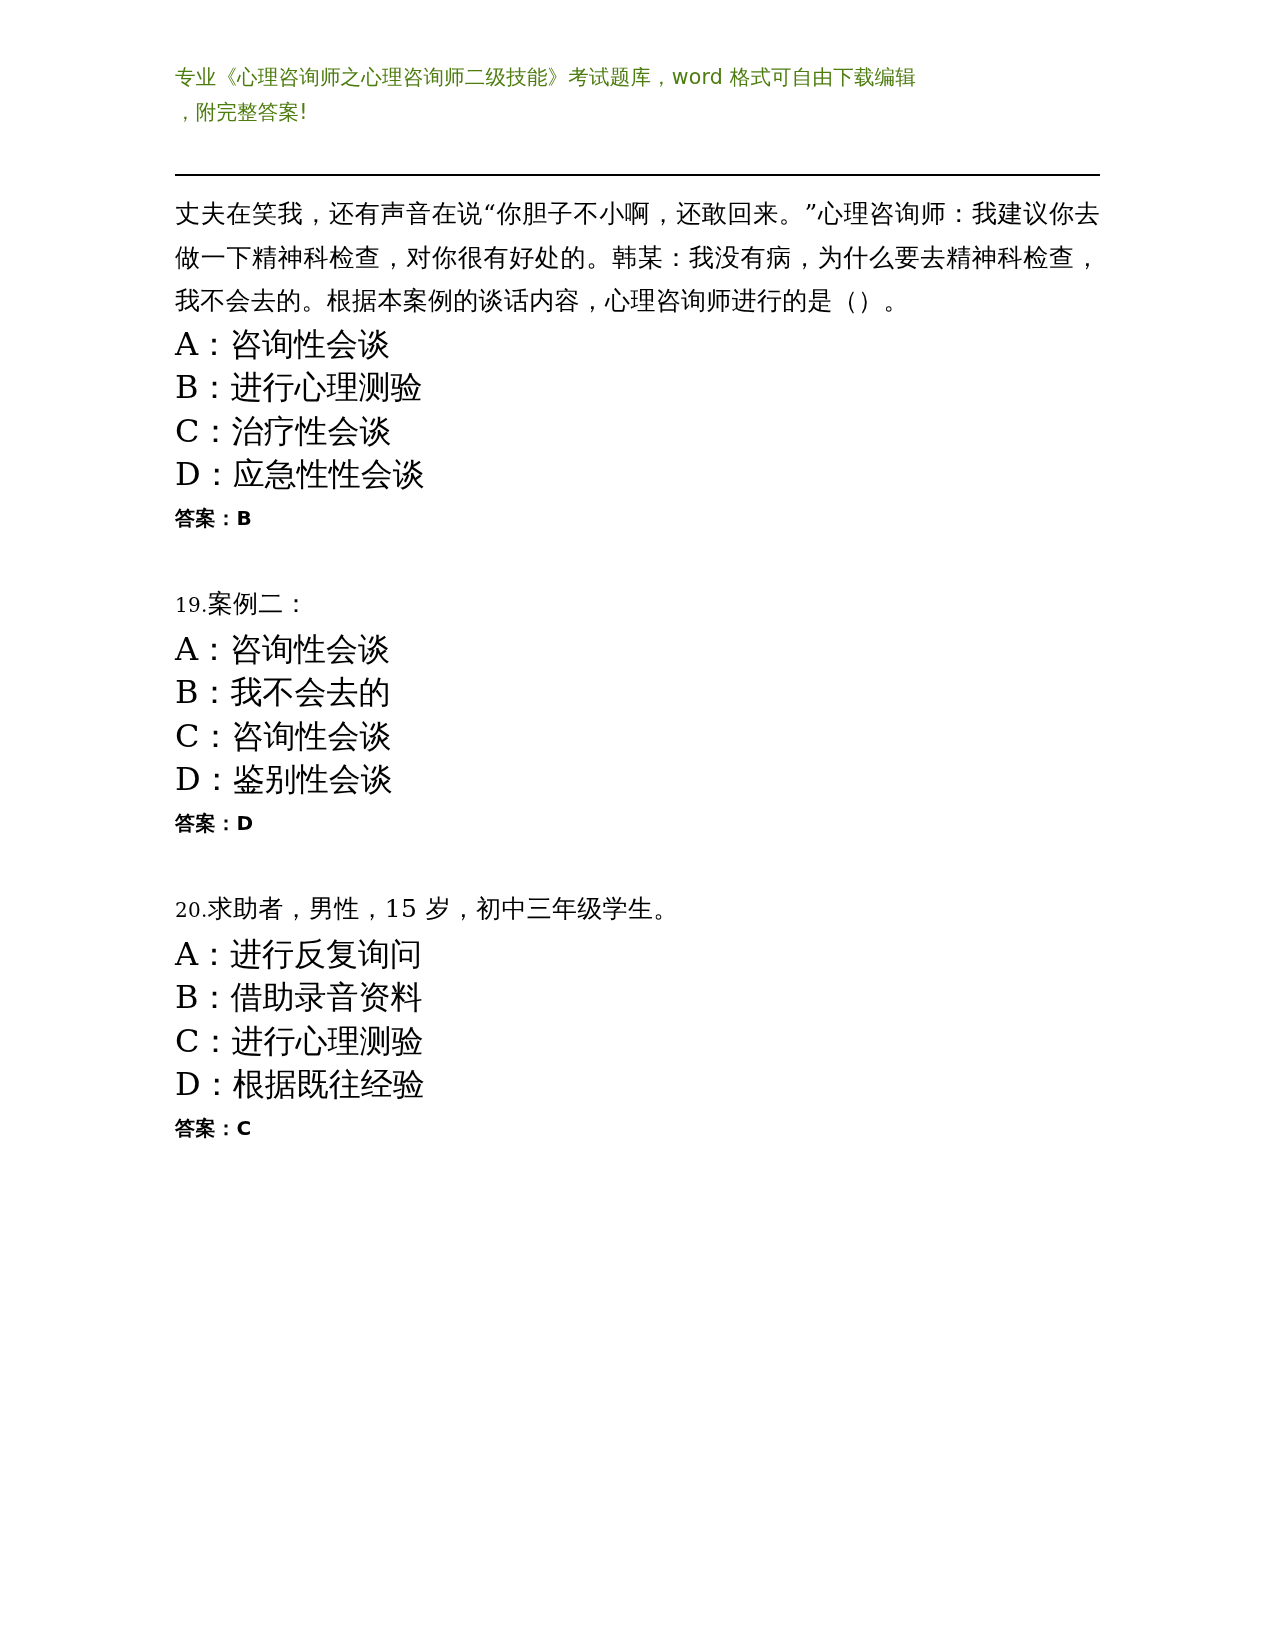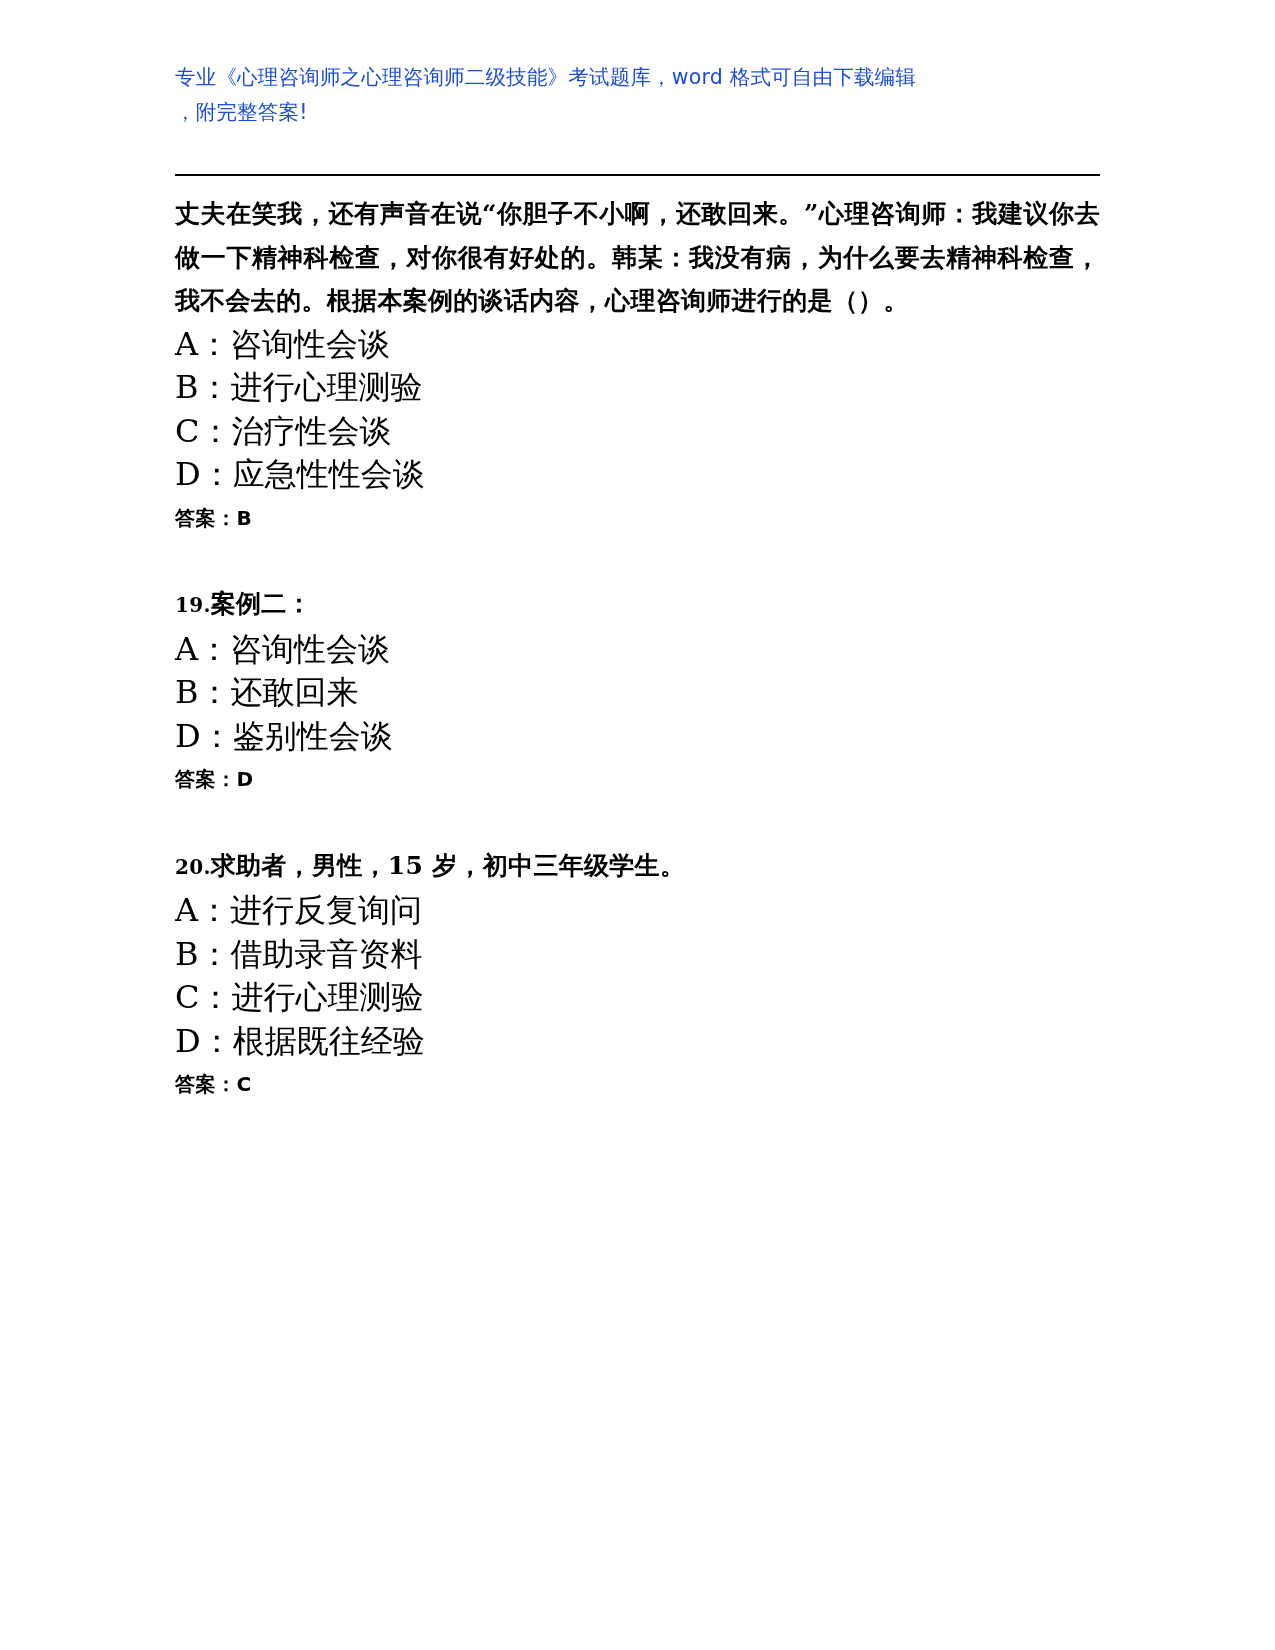--- a/index.html
+++ b/index.html
@@ -19,41 +19,40 @@
     box-sizing: border-box;
     width: 1275px;
     height: 1650px;
     padding: 60px 175px 0 175px;
   }
   .header {
     font-family: "DejaVu Sans", "Liberation Sans", sans-serif;
     font-size: 20.5px;
     line-height: 35px;
     letter-spacing: 0.2px;
-    color: #1d4ed8;
+    color: #4d7c0f;
     margin: 0 0 0 0;
     text-align: left;
   }
   .header-rule {
     border-top: 2px solid #000;
     margin-top: 44px;
     margin-bottom: 0;
     width: 925px;
   }
   .body-block {
     padding-top: 16px;
   }
   .q-text {
     font-size: 25px;
     line-height: 43.5px;
     letter-spacing: 0.3px;
     margin: 0;
     text-align: justify;
     text-justify: inter-ideograph;
-    font-weight: bold;
   }
   .q-num {
     font-size: 20px;
     line-height: 43.5px;
   }
   .opt {
     font-size: 32px;
     line-height: 43.5px;
     margin: 0;
     white-space: pre;
@@ -94,21 +93,22 @@
       <p class="opt">A：咨询性会谈</p>
       <p class="opt">B：进行心理测验</p>
       <p class="opt">C：治疗性会谈</p>
       <p class="opt">D：应急性性会谈</p>
       <p class="ans">答案：B</p>
     </div>
 
     <div class="q-block">
       <p class="q-text"><span class="q-num">19.</span><span>案例二：</span></p>
       <p class="opt">A：咨询性会谈</p>
-      <p class="opt">B：还敢回来</p>
+      <p class="opt">B：我不会去的</p>
+      <p class="opt">C：咨询性会谈</p>
       <p class="opt">D：鉴别性会谈</p>
       <p class="ans">答案：D</p>
     </div>
 
     <div class="q-block">
       <p class="q-text"><span class="q-num">20.</span><span>求助者，男性，15 岁，初中三年级学生。</span></p>
       <p class="opt">A：进行反复询问</p>
       <p class="opt">B：借助录音资料</p>
       <p class="opt">C：进行心理测验</p>
       <p class="opt">D：根据既往经验</p>

